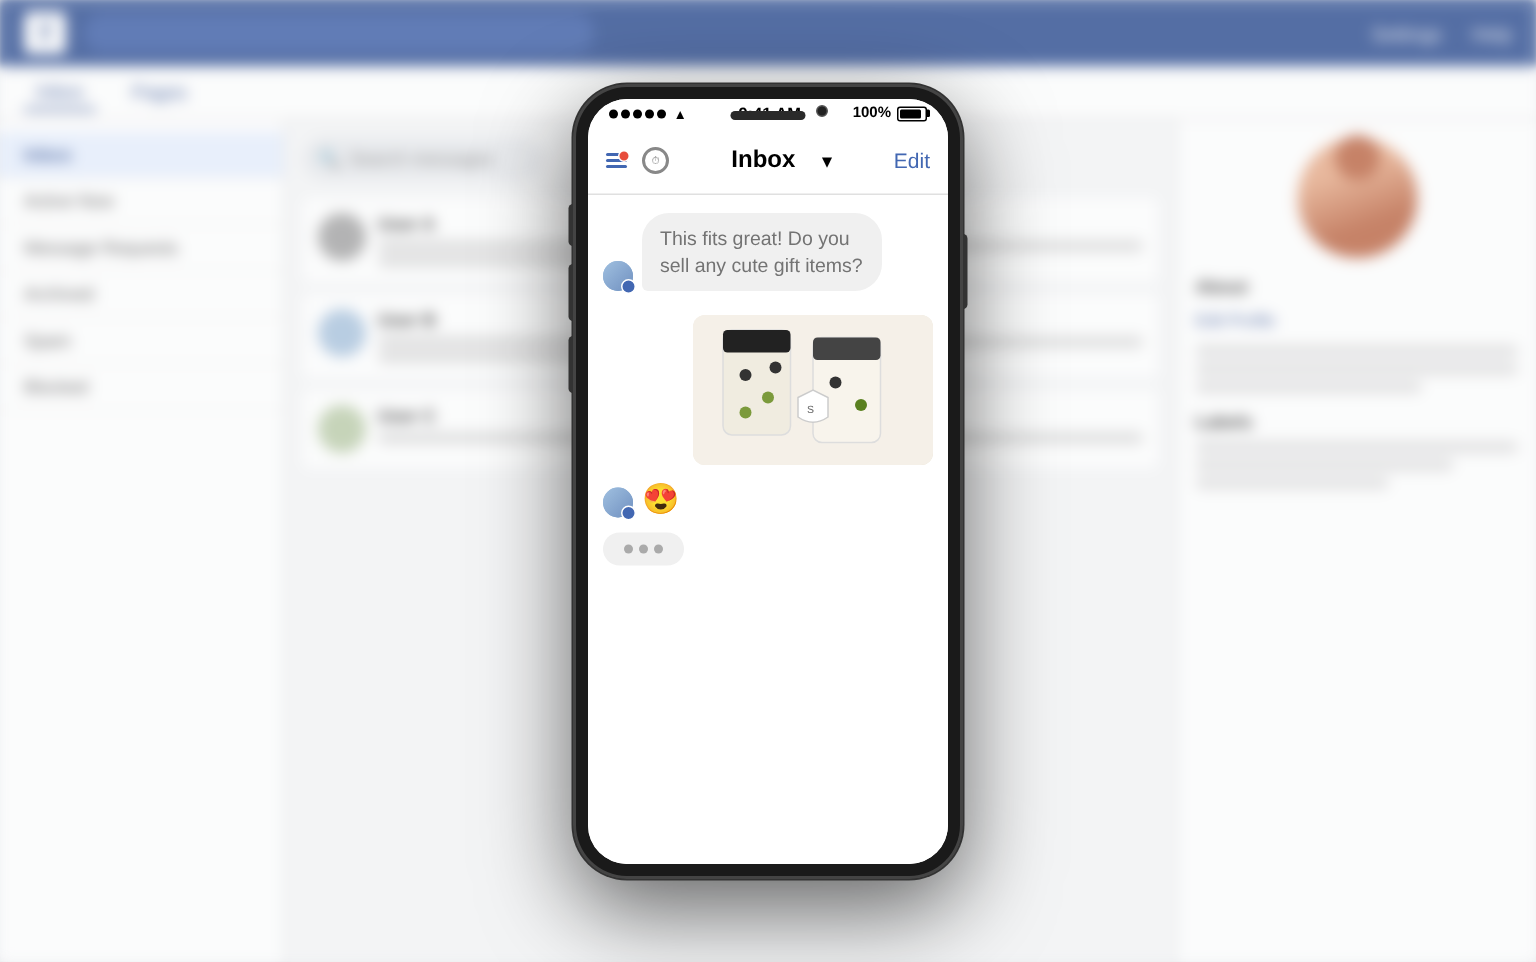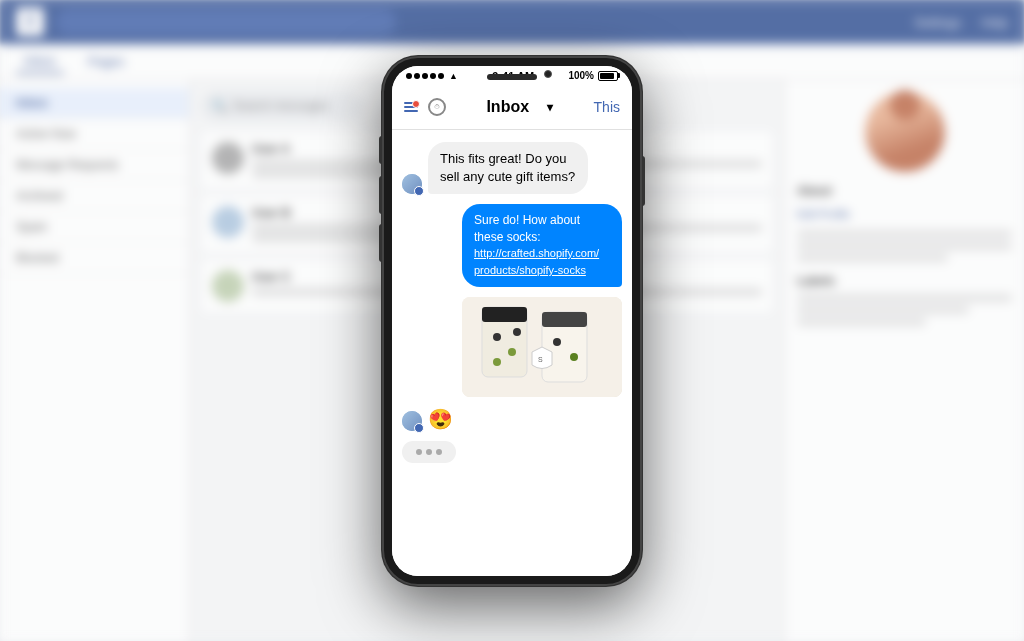--- a/index.html
+++ b/index.html
@@ -380,21 +380,21 @@
       right: -2px;
       width: 10px;
       height: 10px;
       background: #4267B2;
       border-radius: 50%;
       border: 1px solid #fff;
     }
 
     .bubble-received {
       background: #f0f0f0;
-      color: #000000;
+      color: #737373;
       border-radius: 18px 18px 18px 4px;
       padding: 8px 12px;
       font-size: 13px;
       max-width: 160px;
       line-height: 1.4;
     }
 
     .bubble-sent {
       background: #0084ff;
       color: #fff;
@@ -571,39 +571,35 @@
             <div style="position:absolute;top:-2px;left:8px;width:8px;height:8px;background:#e74c3c;border-radius:50%;border:1px solid #fff;"></div>
           </div>
           <div class="header-clock">
             <span>⏱</span>
           </div>
         </div>
         <div class="header-title">
           <span>Inbox</span>
           <span class="header-chevron">▾</span>
         </div>
-        <div class="header-edit">This</div>
+        <div class="header-edit">Edit</div>
       </div>
 
       <div class="messages-area">
 
         <div class="msg-row received">
           <div class="msg-avatar-small">
             <div style="width:100%;height:100%;background:linear-gradient(135deg,#a0c0e0,#7090c0);border-radius:50%;"></div>
             <div class="msg-avatar-badge"></div>
           </div>
           <div class="bubble-received">This fits great! Do you sell any cute gift items?</div>
         </div>
 
         <div class="msg-row sent">
           <div style="display:flex;flex-direction:column;align-items:flex-end;gap:4px;">
-            <div class="bubble-sent">
-              Sure do! How about these socks:<br>
-              <span style="text-decoration:underline;font-size:11px;">http://crafted.shopify.com/<br>products/shopify-socks</span>
-            </div>
 
             <div class="product-image">
               <svg width="160" height="100" viewBox="0 0 160 100" xmlns="http://www.w3.org/2000/svg">
                 <rect width="160" height="100" fill="#f5f0e8"></rect>
 
                 <rect x="20" y="10" width="45" height="70" rx="6" fill="#f0ece0" stroke="#ddd" stroke-width="1"></rect>
                 <rect x="20" y="10" width="45" height="15" rx="3" fill="#222"></rect>
 
                 <circle cx="35" cy="40" r="4" fill="#333"></circle>
                 <circle cx="50" cy="55" r="4" fill="#7b9a3b"></circle>

